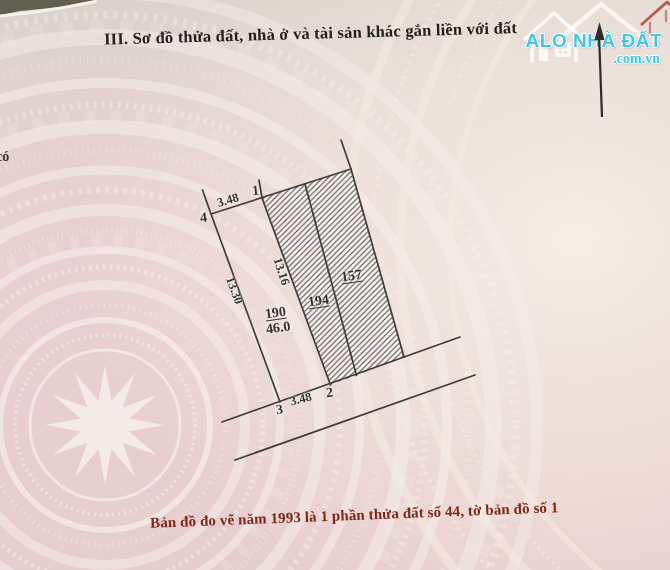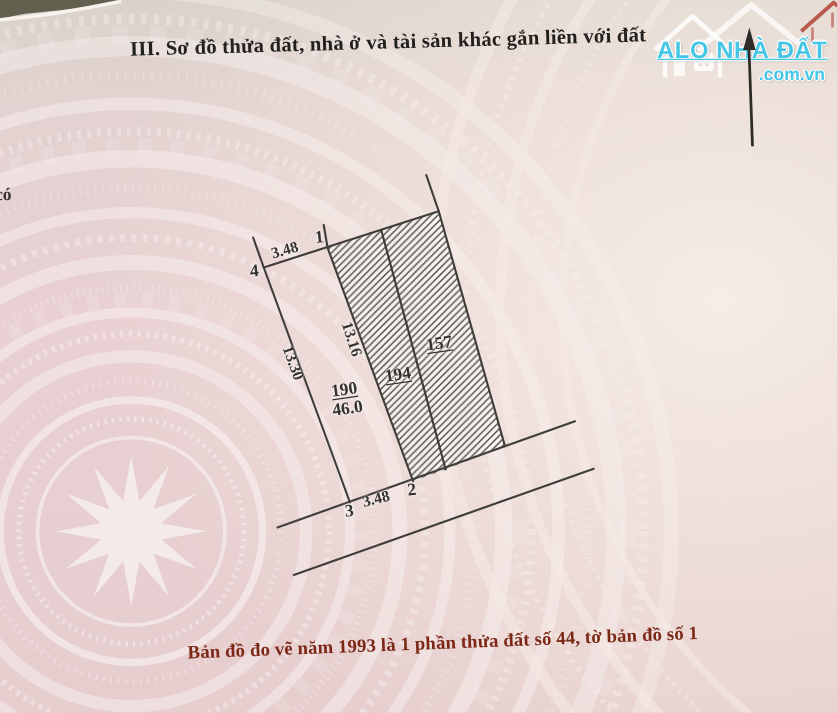--- a/index.html
+++ b/index.html
@@ -37,25 +37,24 @@
   .parcel{font-size:14px;font-weight:bold;text-decoration:underline;text-underline-offset:2px;}
   .area{font-size:14px;font-weight:bold;}
   .ctr{transform-origin:center center;}
 
   
   .brand{
     right:8px;top:30px;text-align:left;z-index:15;
     font-family:"Liberation Sans","DejaVu Sans",sans-serif;
     font-weight:800;font-size:19px;letter-spacing:.5px;color:#45c6e6;
     text-shadow:-1px 0 0 #fff,1px 0 0 #fff,0 -1px 0 #fff,0 1px 0 #fff,1px 1px 2px rgba(120,120,120,.55);
-    text-decoration:underline;
   }
   .brand-domain{
     right:10px;top:51px;text-align:right;z-index:15;
-    font-family:Liberation Sans, sans-serif;
+    font-family:Liberation Serif, serif;
     font-weight:800;font-size:14px;color:#45c6e6;
     text-shadow:-1px 0 0 #fff,1px 0 0 #fff,0 -1px 0 #fff,0 1px 0 #fff,1px 1px 2px rgba(120,120,120,.5);
   }
 </style>
 </head>
 <body>
 
 <svg class="layer" width="670" height="570" viewBox="0 0 670 570" aria-hidden="true">
   <defs>
     <linearGradient id="bgGrad" x1="0" y1="0" x2="0" y2="1">

